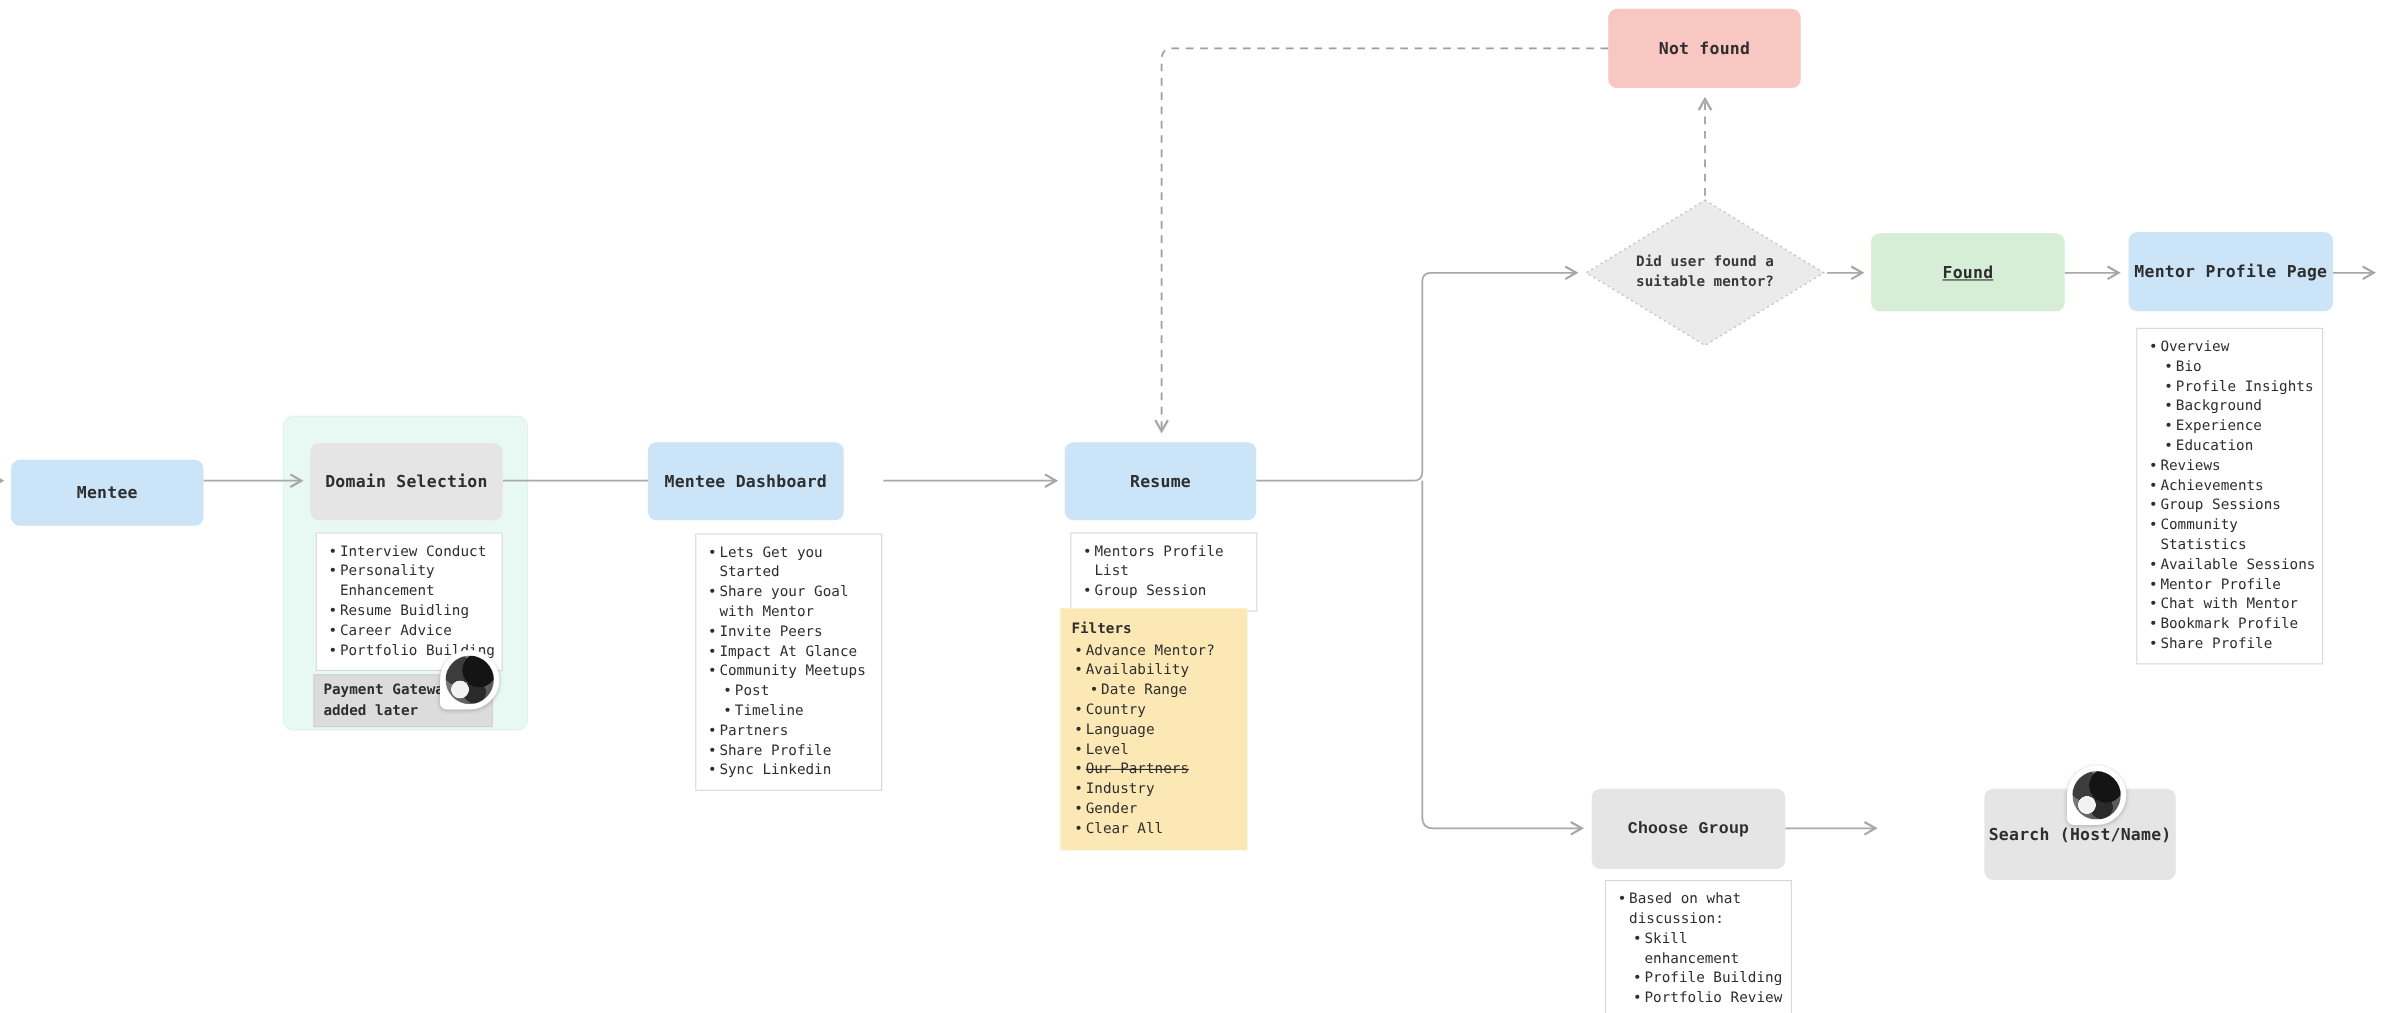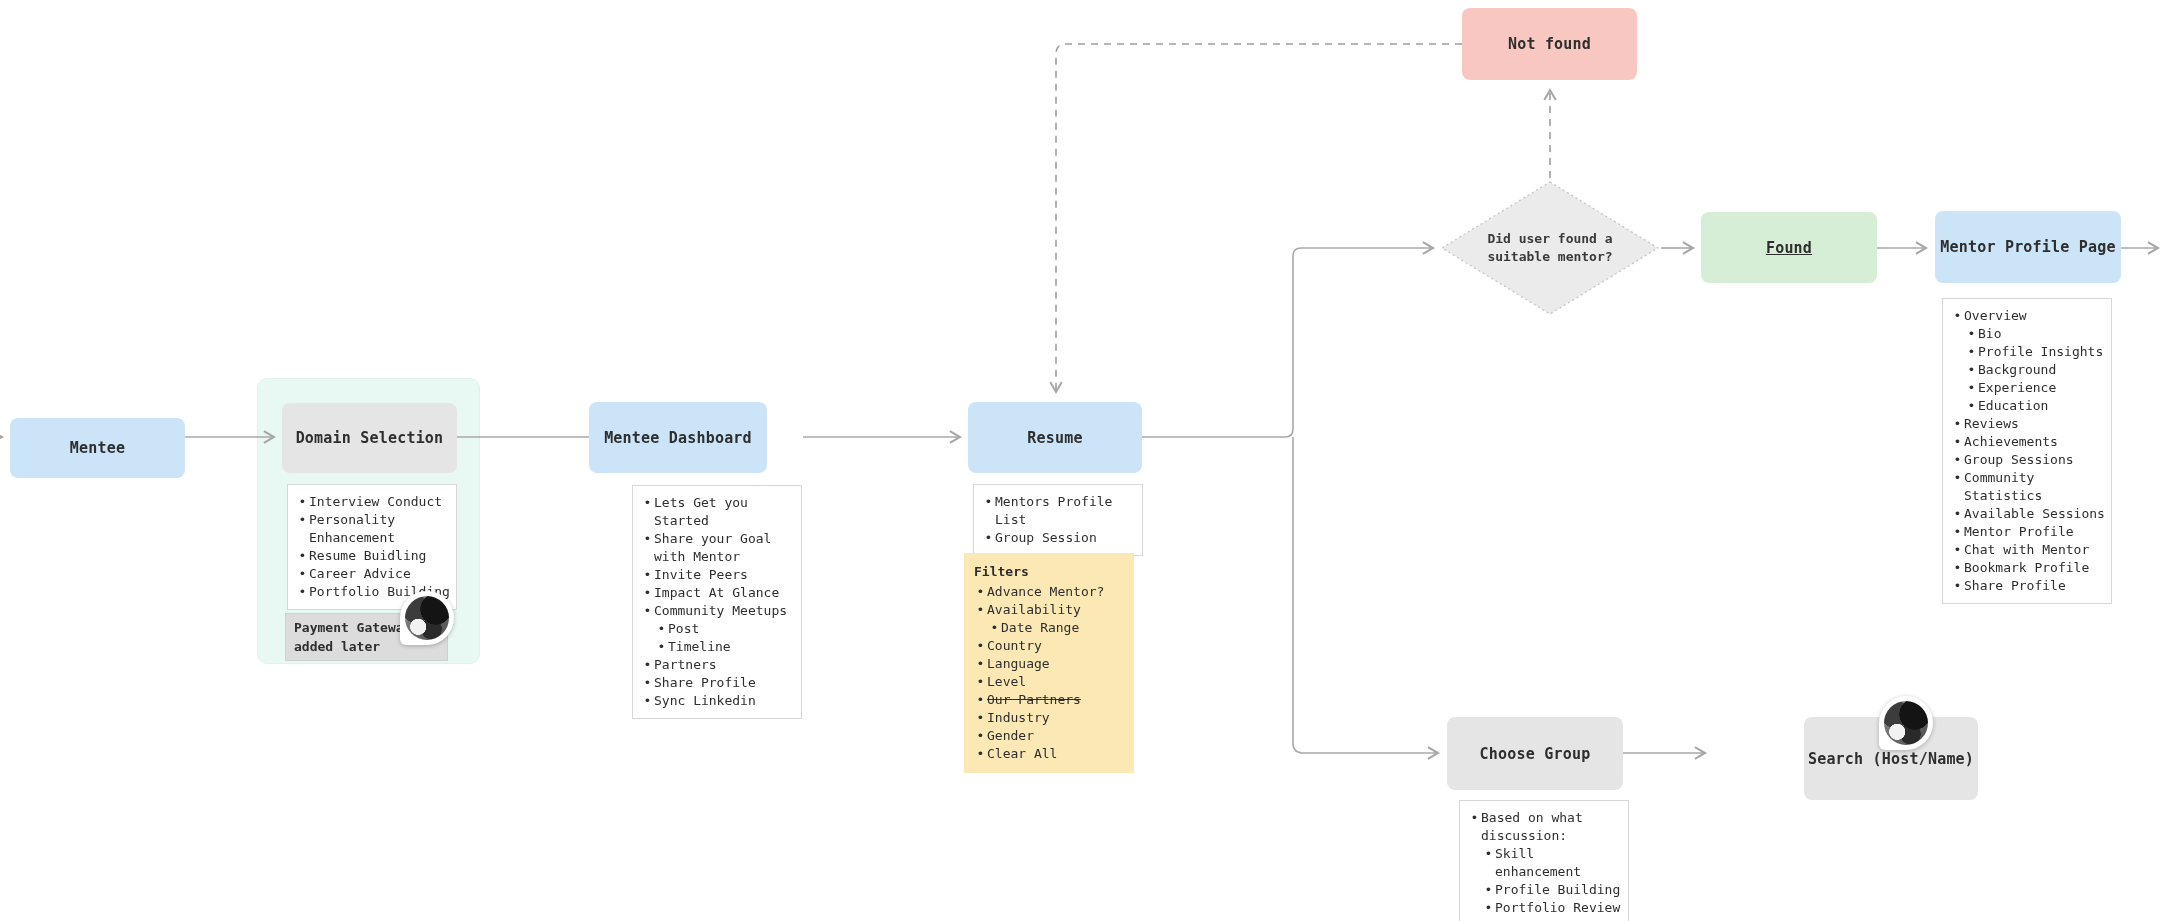--- a/index.html
+++ b/index.html
@@ -25,21 +25,21 @@
   .node.purple{background:#e5e5e5;}
   .node.green{background:#d5eed5;text-decoration:underline;}
   .node.pink{background:#f9c7c1;}
   .n-mentee{left:10px;top:418px;width:175px;height:60px;}
   .n-domain{left:282px;top:403px;width:175px;height:70px;}
   .n-dashboard{left:589px;top:402px;width:178px;height:71px;}
   .n-explore{left:968px;top:402px;width:174px;height:71px;}
   .n-notfound{left:1462px;top:8px;width:175px;height:72px;}
   .n-found{left:1701px;top:212px;width:176px;height:71px;}
   .n-mentorpage{left:1935px;top:211px;width:186px;height:72px;}
-  .n-choosegroup{left:1447px;top:717px;width:176px;height:73px;}
+  .n-choosegroup{left:1447px;top:717px;width:176px;height:73px;font-family:Liberation Mono, monospace;}
   .n-search{left:1804px;top:717px;width:174px;height:83px;}
   
   .diamond-wrap{position:absolute;left:1441px;top:181px;width:218px;height:134px;z-index:2;}
   .diamond-wrap svg{position:absolute;left:0;top:0;}
   .diamond-label{
     position:absolute;left:44px;top:0;width:130px;height:134px;
     display:flex;align-items:center;justify-content:center;text-align:center;
     font-size:13px;font-weight:700;line-height:18px;color:#3a3a3a;
   }
   

